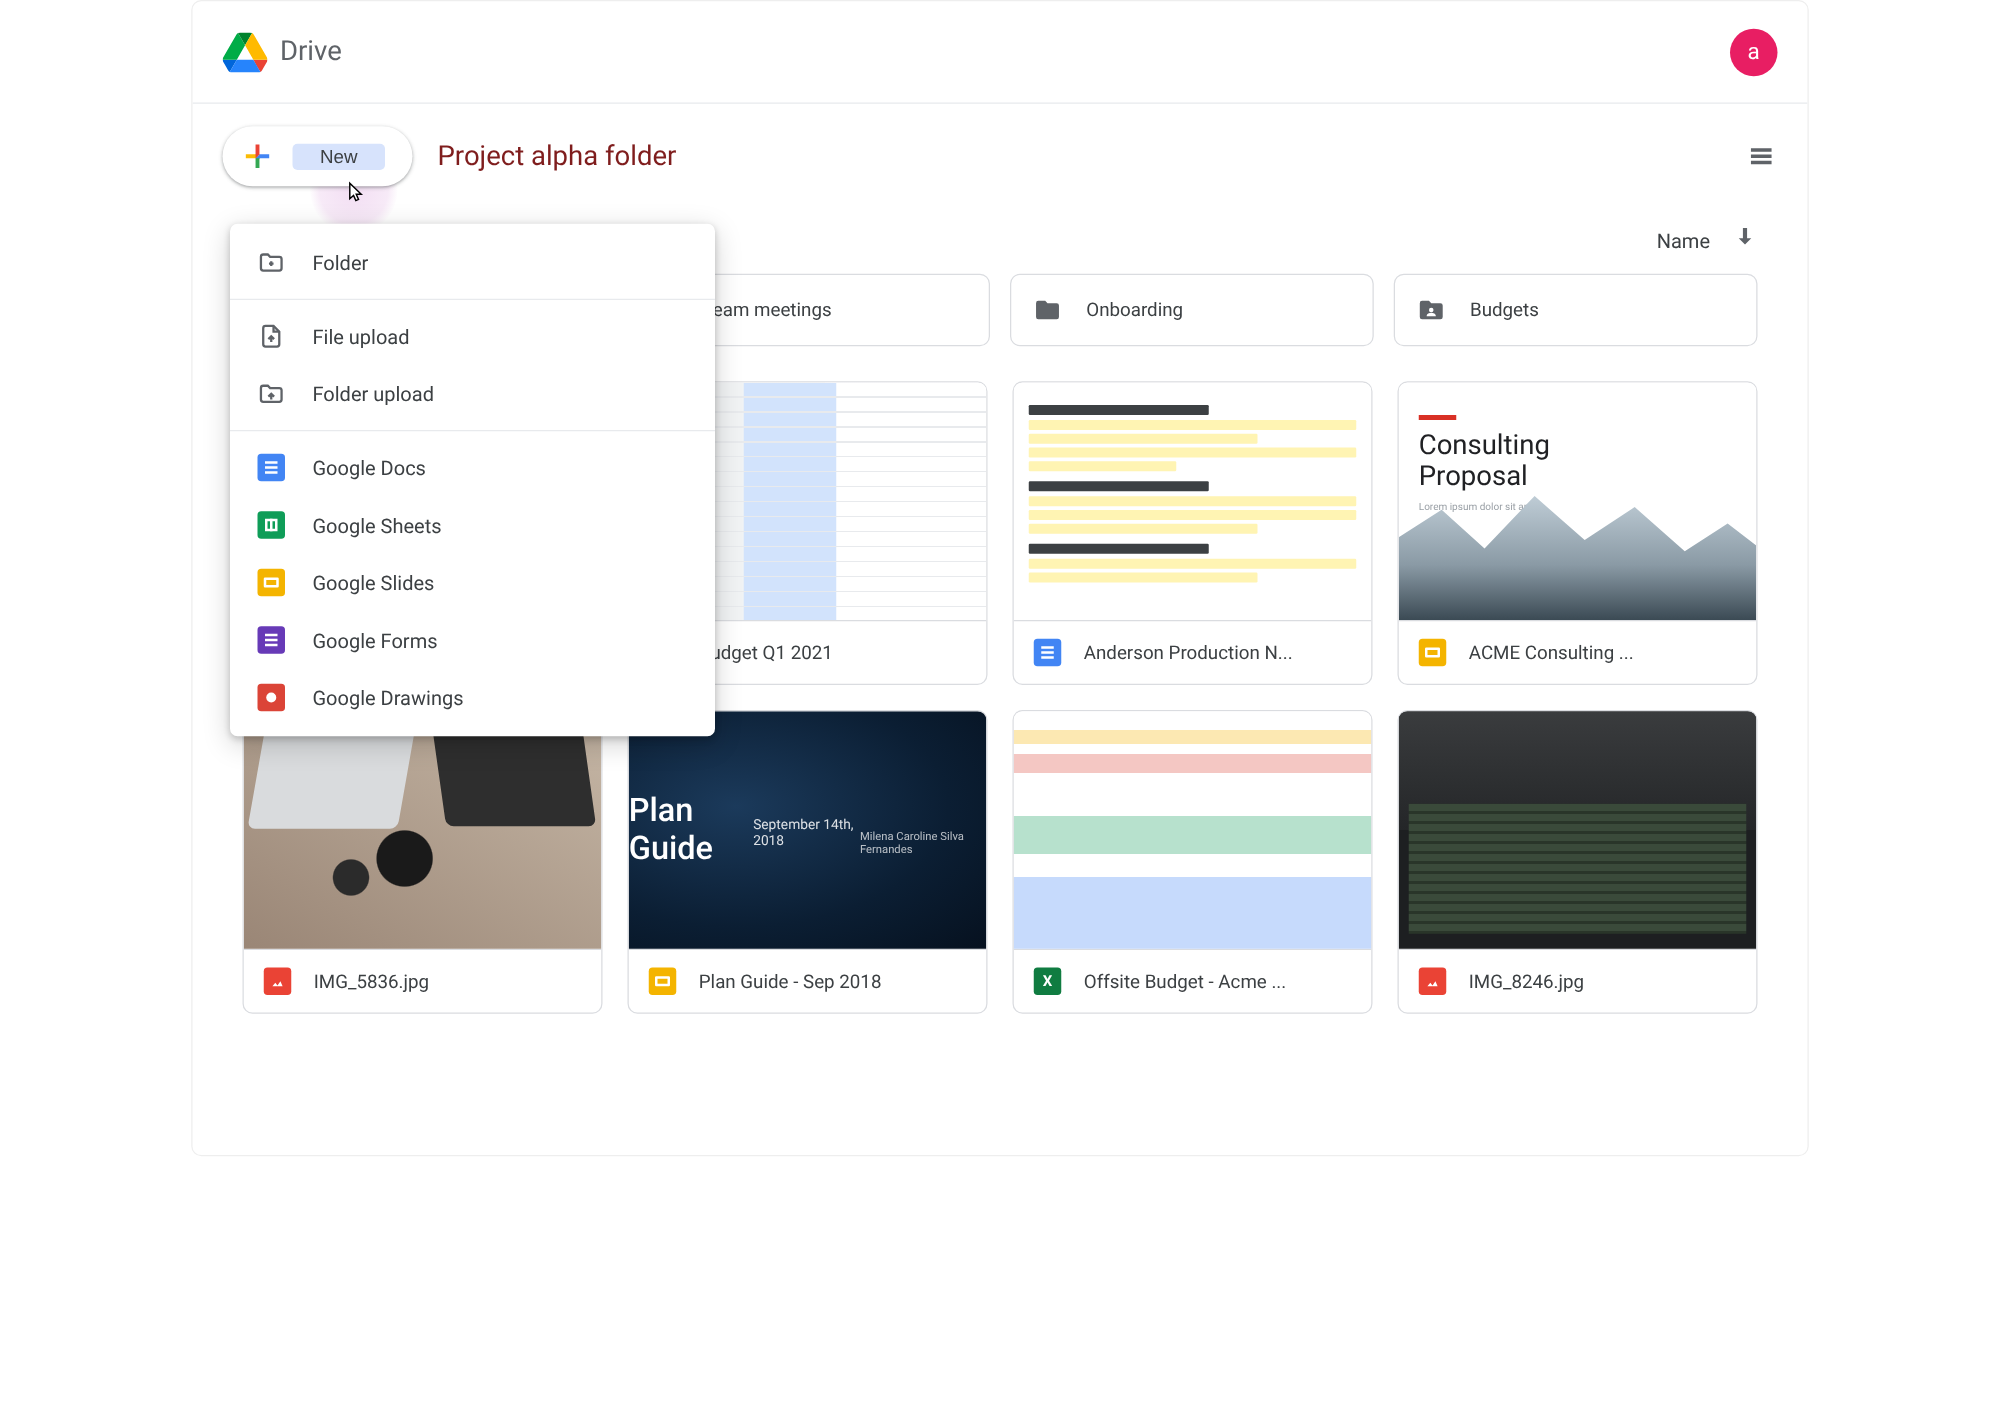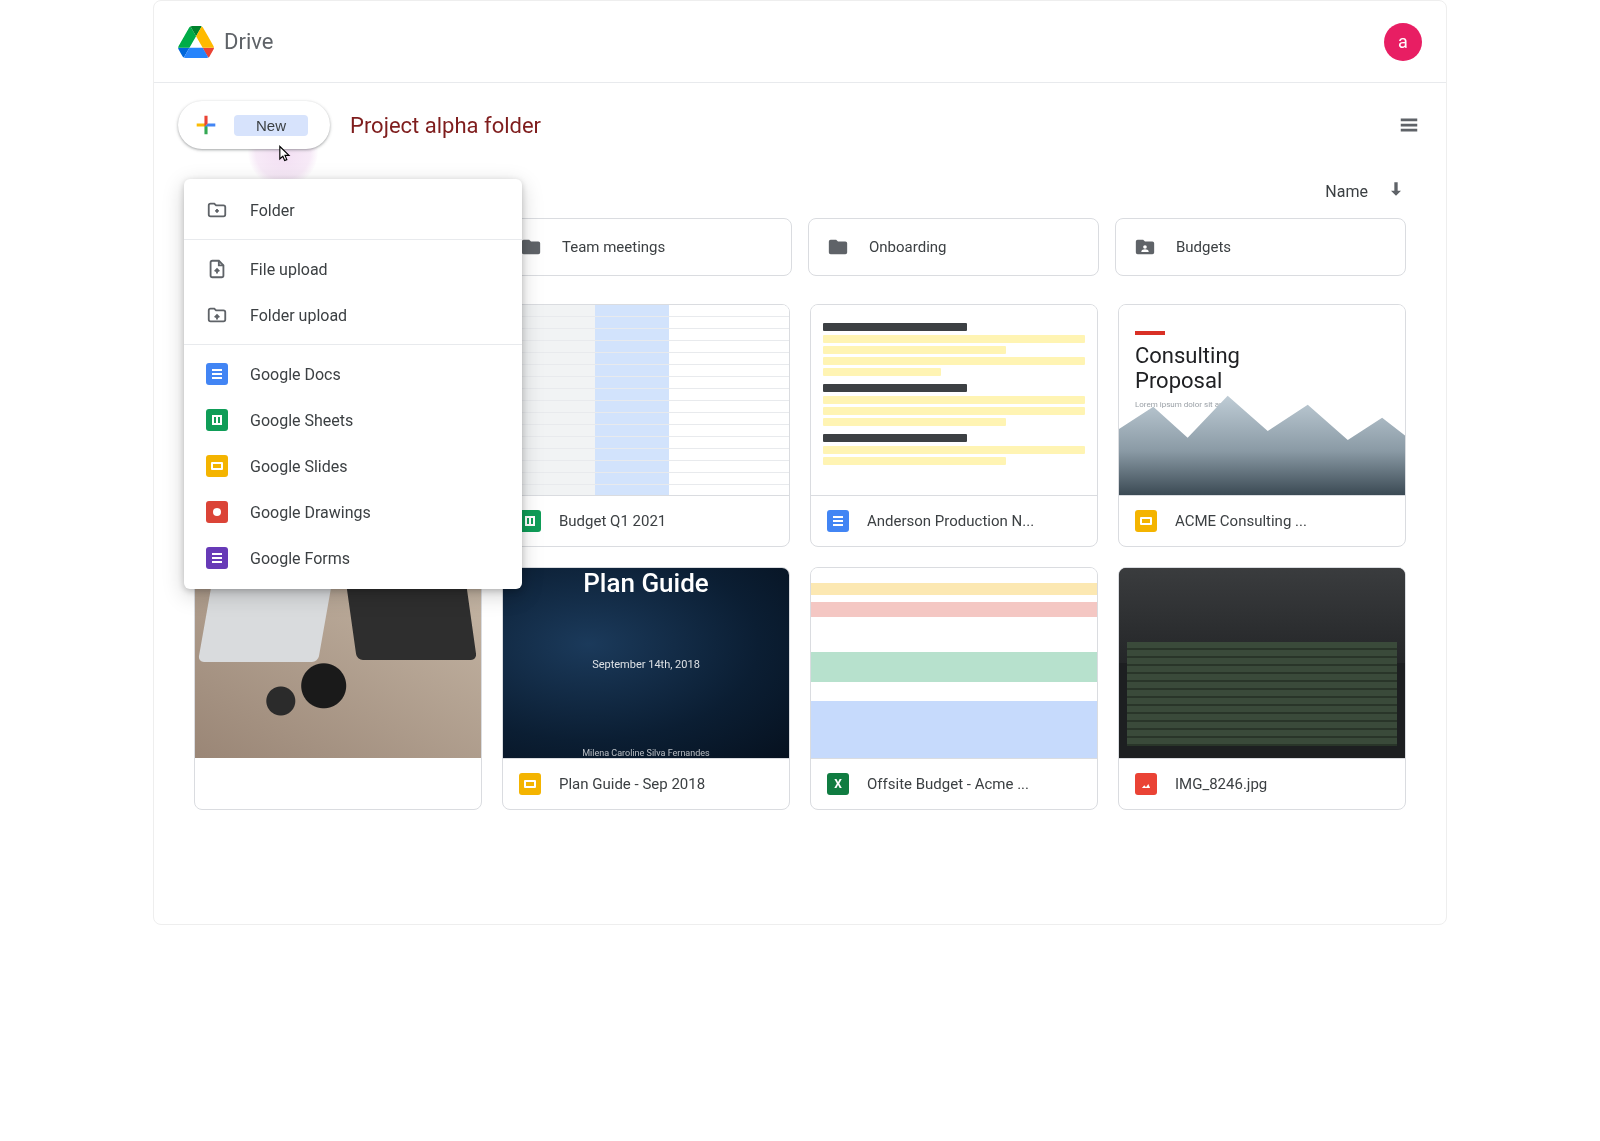--- a/index.html
+++ b/index.html
@@ -162,21 +162,21 @@
   .sheets-icon::before{ content:""; position:absolute; width:2px; height:10px; background:#fff;}
   .slides-icon::after{ content:""; width:12px; height:8px; border:2px solid #fff; box-sizing:border-box; border-radius:1px;}
   .forms-icon::after { content:""; width:10px; height:2px; background:#fff; box-shadow:0 4px 0 #fff,0 -4px 0 #fff; }
   .draw-icon::after  { content:""; width:8px; height:8px; background:#fff; border-radius:50%;}
   .image-icon svg { width:14px; height:14px; fill:#fff;}
 
   
   .dropdown {
     position: absolute;
     left: 30px; top: 178px;
-    width: 338px;
+    width: 388px;
     background: #fff;
     border-radius: 6px;
     box-shadow: 0 2px 6px rgba(0,0,0,0.2), 0 6px 22px rgba(0,0,0,0.18);
     z-index: 10;
     padding: 8px 0;
   }
   .dd-item {
     display: flex; align-items: center; gap: 22px;
     padding: 12px 22px;
     font-size: 16px; color: #3c4043;
@@ -193,21 +193,21 @@
       linear-gradient(to right, #f1f3f4 0, #f1f3f4 55%, #fff 55%);
   }
   .thumb-spreadsheet .bluecol { position:absolute; left:32%; top:0; bottom:0; width:26%; background: repeating-linear-gradient(to bottom, #d2e3fc 0, #d2e3fc 11px, transparent 11px, transparent 12px);}
   .thumb-highlighted { background:#fff; padding:10px 12px; display:block;}
   .thumb-highlighted .hlrow{ height:8px; margin:3px 0; background:#fff4b3; border-radius:1px;}
   .thumb-highlighted .hlrow.short{ width:70%;}
   .thumb-highlighted .hlrow.tiny{ width:45%;}
   .thumb-highlighted .hdr{ height:8px; margin:8px 0 4px; background:#3c4043; width:55%; border-radius:1px;}
   .thumb-slides-dark {
     background: radial-gradient(ellipse at 30% 40%, #1b3a5b 0%, #0b1e33 60%, #06111f 100%);
-    display:flex; flex-direction:column; align-items:center; justify-content:space-between; color:#fff;
+    display:flex; align-items:center; justify-content:center; color:#fff;
   }
   .thumb-slides-dark .t1{ font-size:26px; font-weight:500;}
   .thumb-slides-dark .t2{ font-size:11px; margin-top:4px; opacity:.85;}
   .thumb-slides-dark .t3{ font-size:9px; margin-top:22px; opacity:.7;}
   .thumb-proposal { background:#fff; position:relative;}
   .thumb-proposal .mtns { position:absolute; left:0; right:0; bottom:0; height:58%; background:linear-gradient(180deg,#c9d6df 0%,#8a9aa5 60%,#3b4a54 100%); clip-path: polygon(0 40%, 12% 20%, 24% 48%, 38% 10%, 52% 42%, 66% 18%, 80% 50%, 92% 30%, 100% 46%, 100% 100%, 0 100%);}
   .thumb-proposal .txtwrap { position:absolute; left:16px; top:26px;}
   .thumb-proposal .dash{ width:30px; height:4px; background:#d93025; margin-bottom:8px;}
   .thumb-proposal .tt{ font-size:22px; font-weight:400; color:#202124; line-height:1.15;}
   .thumb-proposal .sub{ font-size:8px; color:#9aa0a6; margin-top:6px;}
@@ -369,20 +369,28 @@
       <div class="mtns"></div>
     </div>
     <div class="caption">
       <div class="ftype-icon slides-icon"></div>
       <span class="label">ACME Consulting ...</span>
     </div>
   </div>
 
   <div class="file-card">
     <div class="thumb thumb-desk"></div>
+    <div class="caption">
+      <div class="ftype-icon image-icon">
+          <svg viewBox="0 0 24 24">
+            <path d="M5 19l4-5 3 3.7L16 12l3 7z"></path>
+          </svg>
+        </div>
+      <span class="label">IMG_5836.jpg</span>
+    </div>
   </div>
 
   <div class="file-card">
     <div class="thumb thumb-slides-dark">
       <div class="t1">Plan Guide</div>
       <div class="t2">September 14th, 2018</div>
       <div class="t3">Milena Caroline Silva Fernandes</div>
     </div>
     <div class="caption">
       <div class="ftype-icon slides-icon"></div>
@@ -449,20 +457,20 @@
   </div>
   <div class="dd-item">
     <span class="dd-icon ftype-icon sheets-icon" style="position:relative"></span>
     <span>Google Sheets</span>
   </div>
   <div class="dd-item">
     <span class="dd-icon ftype-icon slides-icon"></span>
     <span>Google Slides</span>
   </div>
   <div class="dd-item">
+    <span class="dd-icon ftype-icon forms-icon"></span>
+    <span>Google Forms</span>
+  </div>
+  <div class="dd-item">
     <span class="dd-icon ftype-icon draw-icon"></span>
     <span>Google Drawings</span>
   </div>
-  <div class="dd-item">
-    <span class="dd-icon ftype-icon forms-icon"></span>
-    <span>Google Forms</span>
-  </div>
 </div>
 
 </body></html>

